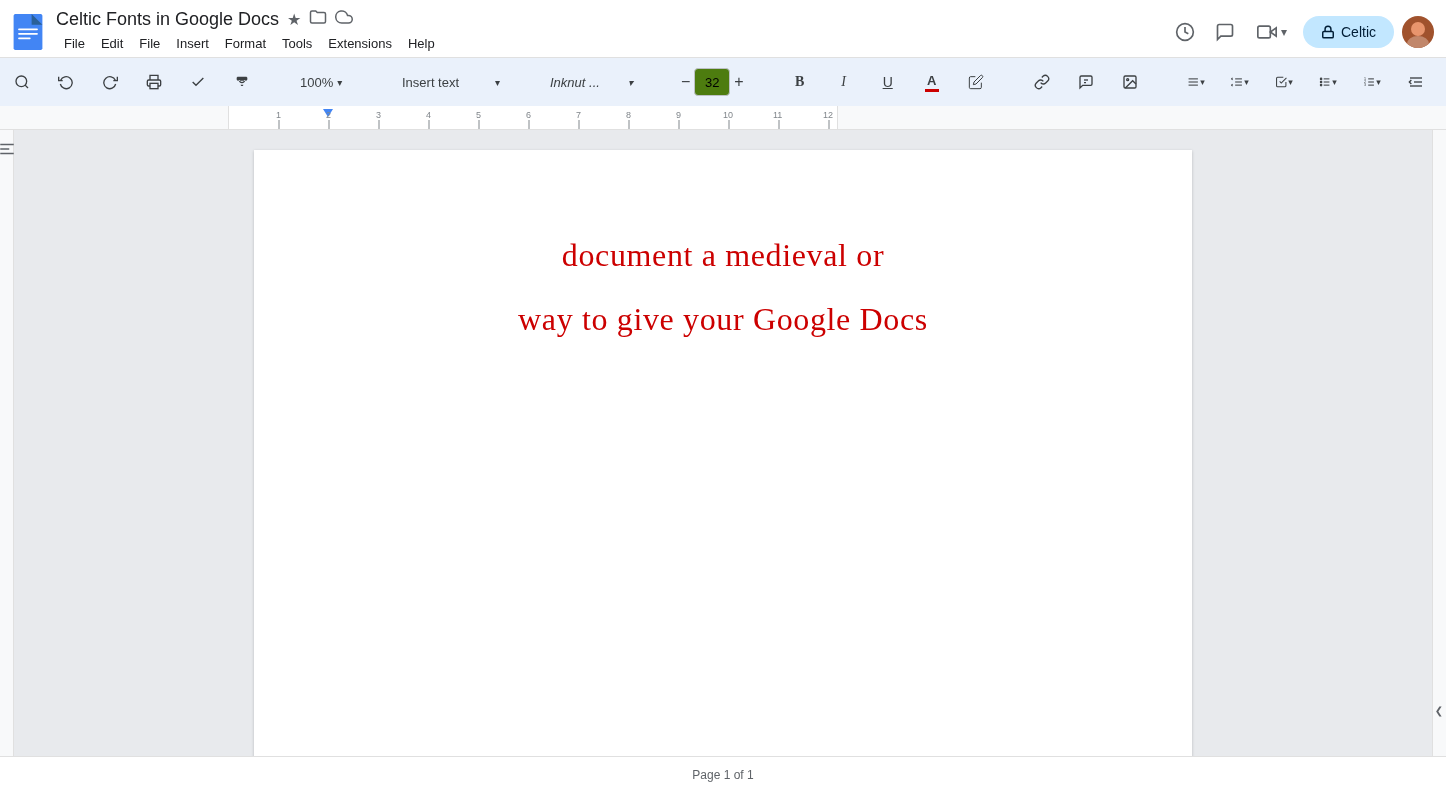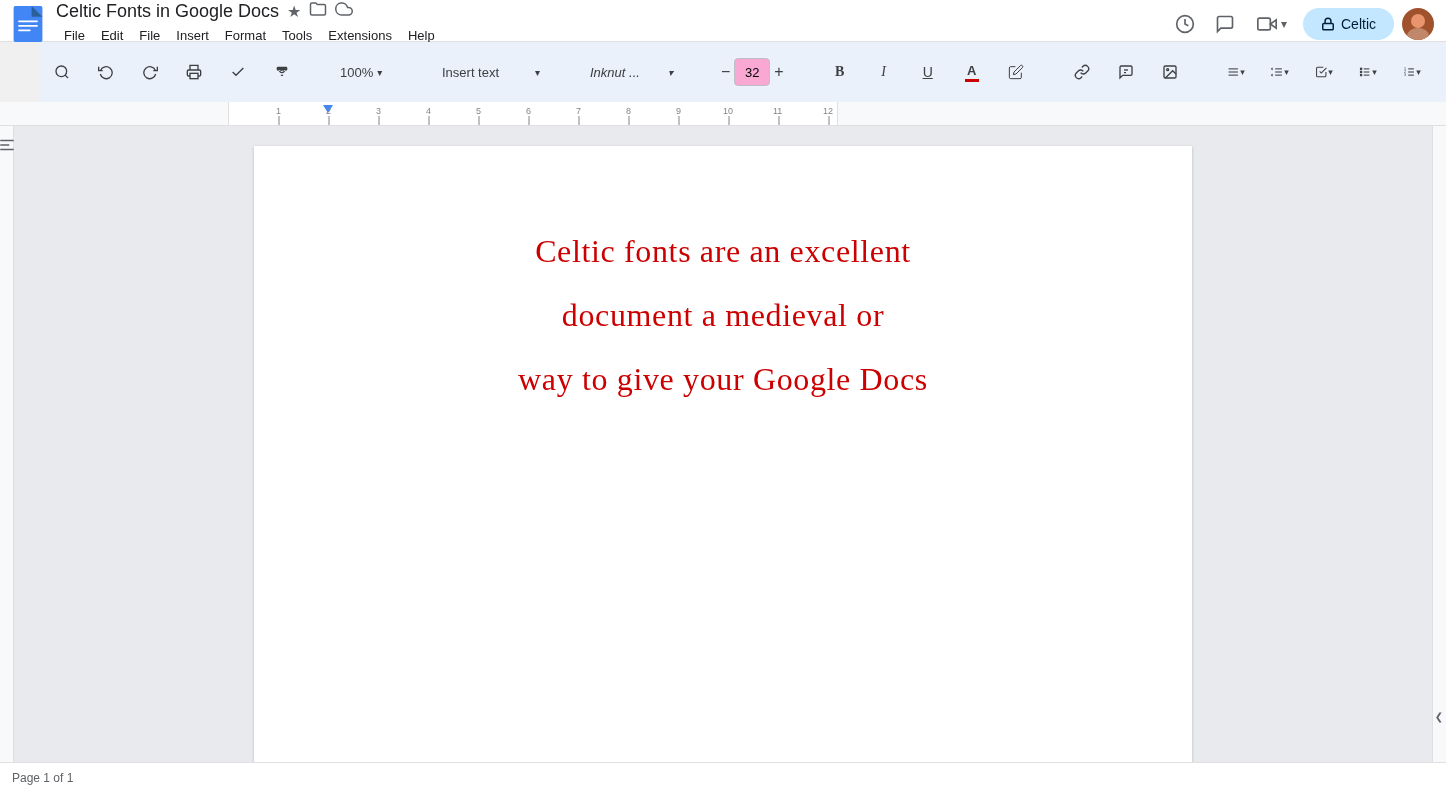--- a/index.html
+++ b/index.html
@@ -1,47 +1,47 @@
 <!DOCTYPE html>
 <html><head>
   <meta charset="utf-8">
   <style>
     * { margin: 0; padding: 0; box-sizing: border-box; }
     body { font-family: 'Arial', sans-serif; background: #f0f0f0; width: 1446px; height: 792px; overflow: hidden; display: flex; flex-direction: column; }
 
     
     #title-bar {
       display: flex; align-items: center; background: #fff; padding: 6px 12px 0 12px;
-      height: 42px; border-bottom: 1px solid #e0e0e0; gap: 8px;
+      height: 58px; border-bottom: 1px solid #e0e0e0; gap: 8px;
     }
     #doc-icon { width: 32px; height: 36px; margin-right: 4px; flex-shrink: 0; }
     #title-section { display: flex; flex-direction: column; gap: 2px; flex: 1; }
     #doc-title-row { display: flex; align-items: center; gap: 8px; }
     #doc-title { font-size: 18px; color: #202124; font-weight: 400; }
     .title-icon { font-size: 16px; color: #5f6368; cursor: pointer; }
     #menu-bar { display: flex; gap: 0; align-items: center; }
     .menu-item { font-size: 13px; color: #202124; padding: 4px 8px; cursor: pointer; border-radius: 4px; }
     #header-right { display: flex; align-items: center; gap: 8px; margin-left: auto; }
     #history-btn, #comment-btn, #meet-btn { background: none; border: none; cursor: pointer; padding: 6px; border-radius: 50%; display: flex; align-items: center; justify-content: center; font-size: 18px; color: #5f6368; }
     #share-btn { background: #c2e7ff; color: #001d35; border: none; padding: 8px 18px; border-radius: 20px; font-size: 14px; cursor: pointer; display: flex; align-items: center; gap: 6px; font-weight: 500; }
     #avatar { width: 32px; height: 32px; border-radius: 50%; background: #a0522d; display: flex; align-items: center; justify-content: center; overflow: hidden; }
 
     
     #toolbar {
       display: flex; align-items: center; background: #eaf1fb; padding: 4px 8px;
-      height: 60px; gap: 16px; flex-wrap: nowrap; overflow: hidden; margin-left: 40px;
+      height: 48px; gap: 16px; flex-wrap: nowrap; overflow: hidden;
     }
     .tb-btn { background: none; border: none; cursor: pointer; padding: 4px 5px; border-radius: 4px; display: flex; align-items: center; justify-content: center; font-size: 16px; color: #3c4043; min-width: 28px; height: 32px; }
     .tb-separator { width: 1px; height: 24px; background: #bdc1c6; margin: 0 3px; }
     .tb-select { border: none; background: #eaf1fb; font-size: 13px; padding: 4px 6px; border-radius: 4px; cursor: pointer; color: #3c4043; display: flex; align-items: center; gap: 4px; height: 32px; }
     #zoom-select { min-width: 64px; }
     #style-select { min-width: 110px; justify-content: space-between; }
     #font-select { min-width: 95px; justify-content: space-between; font-style: italic; }
     #font-size-ctrl { display: flex; align-items: center; gap: 0; }
-    #font-size-input { width: 36px; text-align: center; border: 1px solid #bdc1c6; border-radius: 4px; font-size: 13px; padding: 3px; height: 28px; background: #f9a8d4; }
+    #font-size-input { width: 36px; text-align: center; border: 1px solid #bdc1c6; border-radius: 4px; font-size: 13px; padding: 3px; height: 28px; background: #4d7c0f; }
     .font-sz-btn { background: none; border: none; cursor: pointer; font-size: 16px; color: #3c4043; padding: 2px 4px; }
 
     
     #ruler-area { background: #f8f9fa; height: 24px; border-bottom: 1px solid #e0e0e0; display: flex; align-items: center; position: relative; overflow: hidden; }
     #ruler-left { width: 228px; background: #f8f9fa; height: 100%; flex-shrink: 0; }
     #ruler-main { flex: 1; height: 100%; background: white; position: relative; border-left: 1px solid #e0e0e0; border-right: 1px solid #e0e0e0; }
     #ruler-right { flex: 1; background: #f8f9fa; height: 100%; }
     #ruler-tab-marker { position: absolute; left: 94px; top: 3px; width: 0; height: 0; border-left: 5px solid transparent; border-right: 5px solid transparent; border-top: 8px solid #4285f4; }
 
     
@@ -50,21 +50,21 @@
     #outline-btn { font-size: 12px; color: #5f6368; cursor: pointer; }
     #page-area { flex: 1; background: #e8eaed; overflow-y: auto; display: flex; justify-content: center; padding: 20px 0; }
     #page { width: 938px; min-height: 620px; background: white; box-shadow: 0 1px 3px rgba(0,0,0,0.2); padding: 80px 96px; position: relative; }
     #right-sidebar { width: 14px; background: #f8f9fa; border-left: 1px solid #e0e0e0; display: flex; flex-direction: column; align-items: center; }
 
     
     #doc-content { font-family: 'Georgia', 'Times New Roman', serif; font-size: 32px; color: #cc0000; text-align: center; line-height: 1.6; letter-spacing: 0.02em; }
     #doc-content p { margin-bottom: 0.4em; }
 
     
-    #bottom-bar { height: 30px; background: #fff; border-top: 1px solid #e0e0e0; display: flex; align-items: center; padding: 0 12px; }
+    #bottom-bar { height: 36px; background: #fff; border-top: 1px solid #e0e0e0; display: flex; align-items: center; padding: 0 12px; justify-content: center; }
     #page-indicator { font-size: 12px; color: #5f6368; }
 
     
     ::-webkit-scrollbar { width: 8px; }
     ::-webkit-scrollbar-track { background: #f1f1f1; }
     ::-webkit-scrollbar-thumb { background: #bdc1c6; border-radius: 4px; }
   </style>
 </head>
 <body>
 
@@ -404,21 +404,20 @@
           <line x1="3" y1="6" x2="21" y2="6"></line>
           <line x1="3" y1="12" x2="15" y2="12"></line>
           <line x1="3" y1="18" x2="21" y2="18"></line>
         </svg>
     </div>
   </div>
 
   <div id="page-area">
     <div id="page">
       <div id="doc-content" style="color: rgb(204, 0, 0);">
-        <p>Celtic fonts are an excellent</p>
         <p>document a medieval or</p>
         <p>way to give your Google Docs</p>
       </div>
     </div>
   </div>
 
   <div id="right-sidebar">
     <div style="position:relative;height:100%;width:100%;">
       <button style="position:absolute;bottom:40px;right:0;width:14px;background:none;border:none;cursor:pointer;font-size:10px;color:#5f6368;">❮</button>
     </div>

